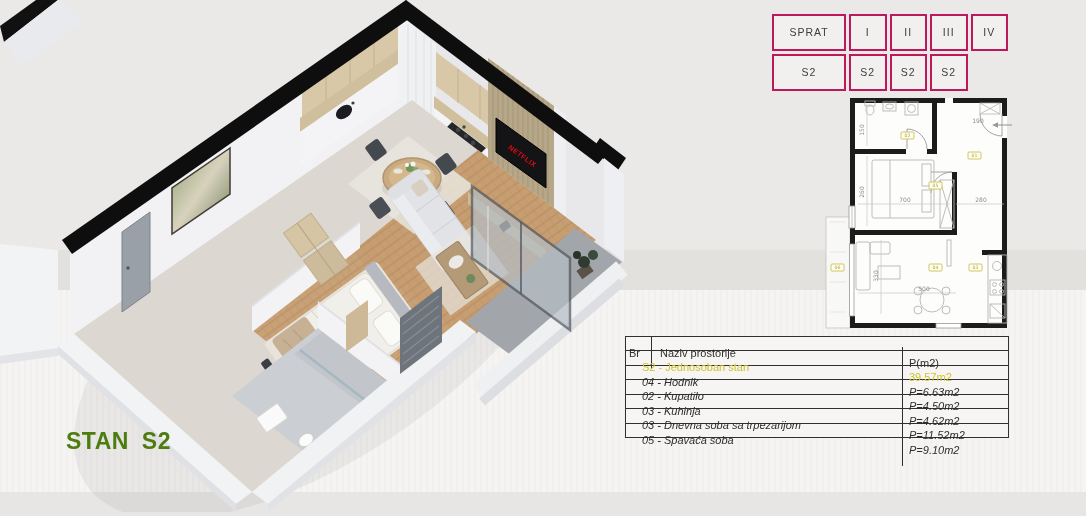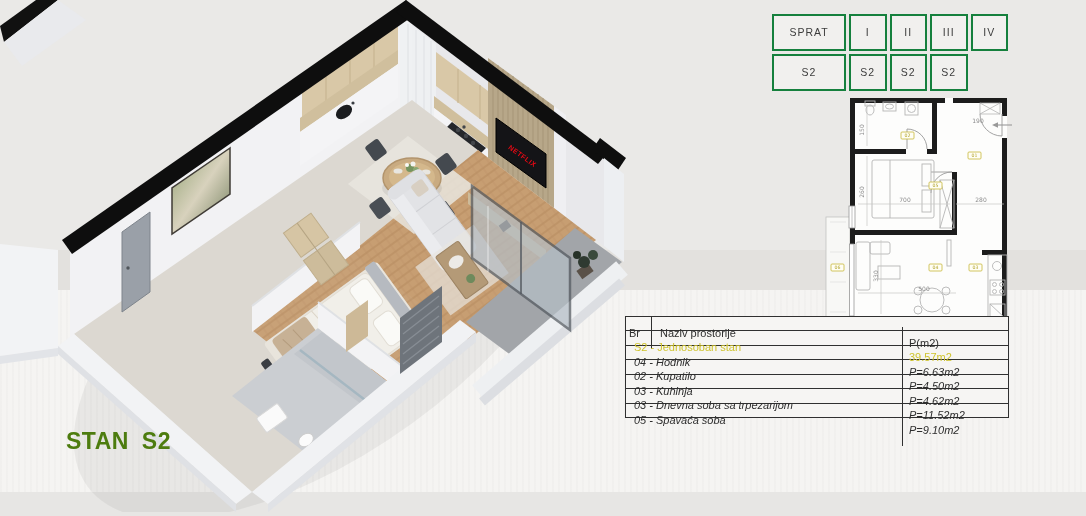--- a/index.html
+++ b/index.html
@@ -9,35 +9,35 @@
   .band-light{top:290px;height:202px;background:#f5f4f2;
     background-image:repeating-linear-gradient(90deg,rgba(0,0,0,0.014) 0 2px,rgba(255,255,255,0.02) 2px 6px);}
   .band-bottom{top:492px;height:24px;background:#e7e6e4;}
 
   .stan-label{position:absolute;left:66px;top:428px;font-size:23px;font-weight:800;
     color:#4d7c0f;letter-spacing:.5px;word-spacing:6px;}
 
   
   .floors-table{position:absolute;left:772px;top:14px;width:236px;display:grid;
     grid-template-columns:74px 1fr 1fr 1fr 1fr;grid-auto-rows:37px;gap:3px;}
-  .ft-cell{border:2px solid #15803d;background:#f1f0ee;display:flex;align-items:center;
+  .ft-cell{border:2px solid #be185d;background:#f1f0ee;display:flex;align-items:center;
     justify-content:center;text-align:center;font-size:10.5px;letter-spacing:1px;color:#3c3c3c;
     line-height:1.25;padding:1px;}
 
   
-  .rooms-table{position:absolute;left:625px;top:316px;width:384px;border:1px solid #303030;
+  .rooms-table{position:absolute;left:625px;top:336px;width:384px;border:1px solid #303030;
     background:#f6f5f3;box-sizing:border-box;}
   .rt-row{display:grid;grid-template-columns:26px 1fr 106px;height:13.5px;
     border-top:1px solid #303030;align-items:center;font-size:11px;color:#2e2e2e;}
   .rt-row:first-child{border-top:none;height:13px;}
   .rt-br{padding-left:3px;border-right:1px solid #303030;height:100%;display:flex;align-items:center;}
   .rt-name{padding-left:8px;white-space:nowrap;overflow:hidden;}
   .rt-area{border-left:1px solid #303030;height:100%;display:flex;align-items:center;padding-left:6px;margin-top:20px;}
   .rt-data .rt-name,.rt-data .rt-area{font-style:italic;}
-  .rt-span{grid-column:1 / 3;}
+  .rt-span{grid-column:1 / 3;margin-left:8px;}
   .rt-summary .rt-name,.rt-summary .rt-area{color:#cfc32c;font-style:normal;}
 
   .iso-svg{position:absolute;left:0;top:0;}
   .plan-svg{position:absolute;left:820px;top:92px;}
   .dimtxt{fill:#8d8d8d;font-size:6px;font-family:"DejaVu Sans",sans-serif;}
   .lbltxt{fill:#b3a52e;font-size:4.6px;font-family:"DejaVu Sans",sans-serif;}
   .thin{stroke:#b5b5b5;fill:none;stroke-width:0.9;}
   .dimline{stroke:#c6c6c4;stroke-width:0.7;}
 </style>
 </head>

